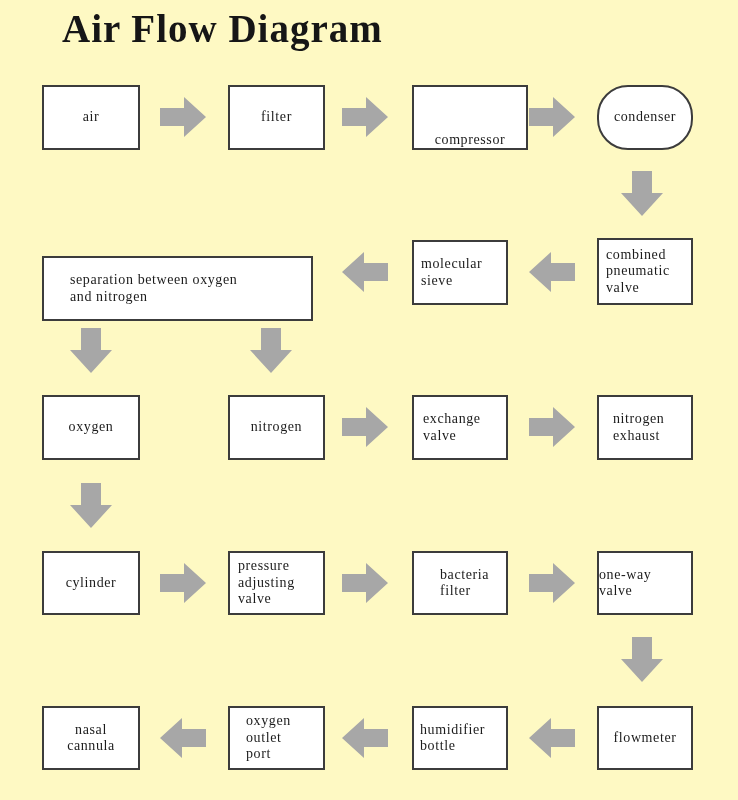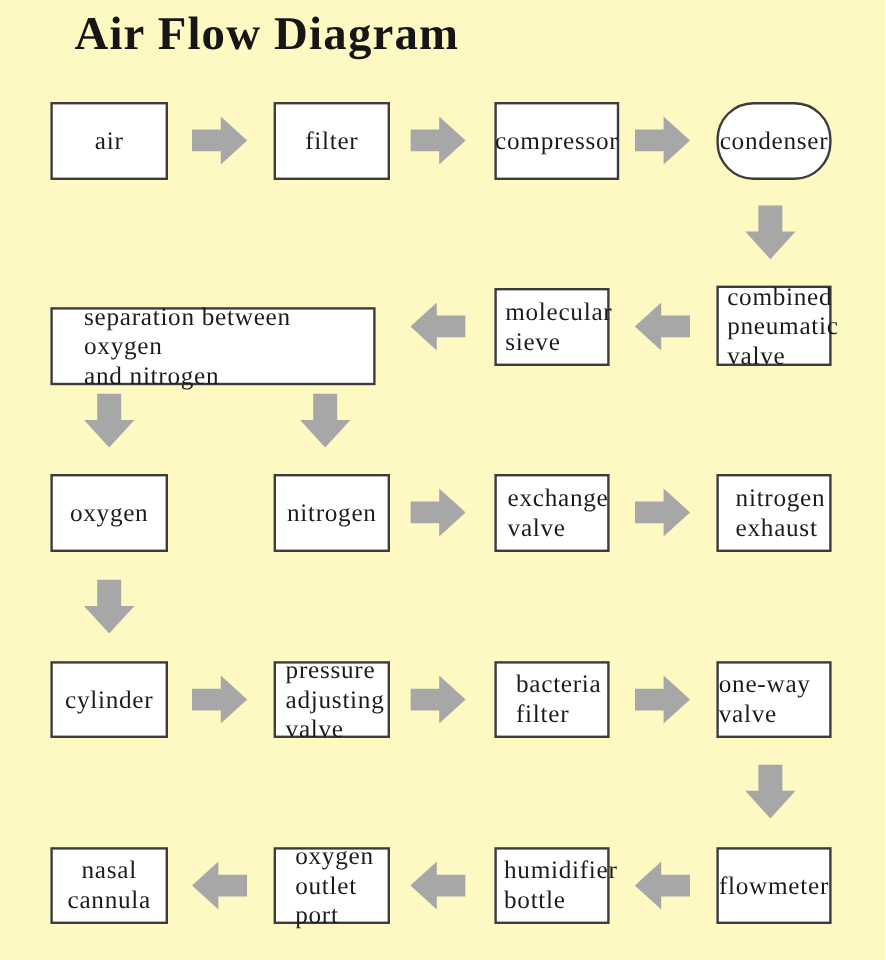--- a/index.html
+++ b/index.html
@@ -26,21 +26,21 @@
     color: #161616;
     white-space: nowrap;
   }
   .node {
     position: absolute;
     box-sizing: border-box;
     border: 2px solid #3c3c3c;
     background: #ffffff;
     display: flex;
     align-items: center;
-    font-size: 21px;
+    font-size: 14px;
     line-height: 1.17;
     letter-spacing: 0.6px;
     color: #1b1b1b;
   }
   .node .node-label {
     white-space: pre-line;
   }
   .node.align-center {
     justify-content: center;
     text-align: center;
@@ -59,21 +59,21 @@
 
 <div class="canvas">
   <h1 class="diagram-title">Air Flow Diagram</h1>
   <div id="diagram-layer">
       <div class="node align-center" style="left: 42px; top: 85px; width: 98px; height: 65px; border-color: rgb(60, 60, 60); color: rgb(27, 27, 27);">
         <span class="node-label">air</span>
       </div>
       <div class="node align-center" style="left: 228px; top: 85px; width: 97px; height: 65px; border-color: rgb(60, 60, 60); color: rgb(27, 27, 27);">
         <span class="node-label">filter</span>
       </div>
-      <div class="node align-center" style="left: 412px; top: 85px; width: 104px; height: 65px; border-color: rgb(60, 60, 60); color: rgb(27, 27, 27);">
+      <div class="node align-center" style="left: 412px; top: 85px; width: 116px; height: 65px; border-color: rgb(60, 60, 60); color: rgb(27, 27, 27); align-items: flex-end;">
         <span class="node-label">compressor</span>
       </div>
       <div class="node align-center" style="left: 597px; top: 85px; width: 96px; height: 65px; border-color: rgb(60, 60, 60); color: rgb(27, 27, 27); border-radius: 31px;">
         <span class="node-label">condenser</span>
       </div>
       <div class="node align-left" style="left: 42px; top: 256px; width: 271px; height: 65px; border-color: rgb(60, 60, 60); color: rgb(27, 27, 27); padding-left: 26px;">
         <span class="node-label">separation between oxygen
 and nitrogen</span>
       </div>
       <div class="node align-left" style="left: 412px; top: 240px; width: 96px; height: 65px; border-color: rgb(60, 60, 60); color: rgb(27, 27, 27); padding-left: 7px;">
@@ -100,21 +100,21 @@
 exhaust</span>
       </div>
       <div class="node align-center" style="left: 42px; top: 551px; width: 98px; height: 64px; border-color: rgb(60, 60, 60); color: rgb(27, 27, 27);">
         <span class="node-label">cylinder</span>
       </div>
       <div class="node align-left" style="left: 228px; top: 551px; width: 97px; height: 64px; border-color: rgb(60, 60, 60); color: rgb(27, 27, 27); padding-left: 8px;">
         <span class="node-label">pressure
 adjusting
 valve</span>
       </div>
-      <div class="node align-left" style="left: 412px; top: 551px; width: 96px; height: 64px; border-color: rgb(60, 60, 60); color: rgb(27, 27, 27); padding-left: 16px;">
+      <div class="node align-left" style="left: 412px; top: 551px; width: 96px; height: 64px; border-color: rgb(60, 60, 60); color: rgb(27, 27, 27); padding-left: 26px;">
         <span class="node-label">bacteria
 filter</span>
       </div>
       <div class="node align-left" style="left: 597px; top: 551px; width: 96px; height: 64px; border-color: rgb(60, 60, 60); color: rgb(27, 27, 27); padding-left: 0;">
         <span class="node-label">one-way
 valve</span>
       </div>
       <div class="node align-center" style="left: 42px; top: 706px; width: 98px; height: 64px; border-color: rgb(60, 60, 60); color: rgb(27, 27, 27);">
         <span class="node-label">nasal
 cannula</span>

